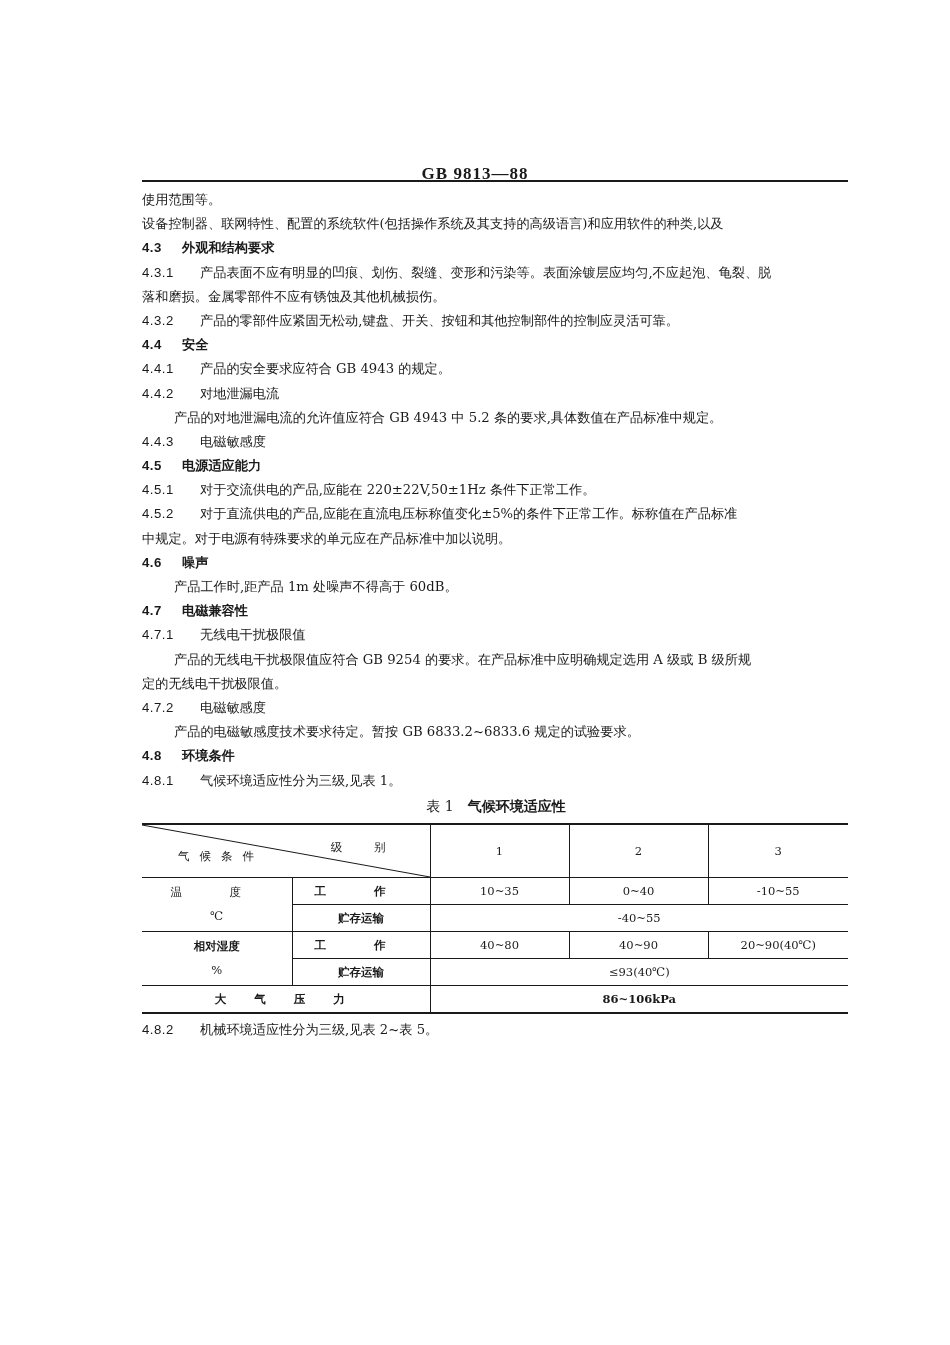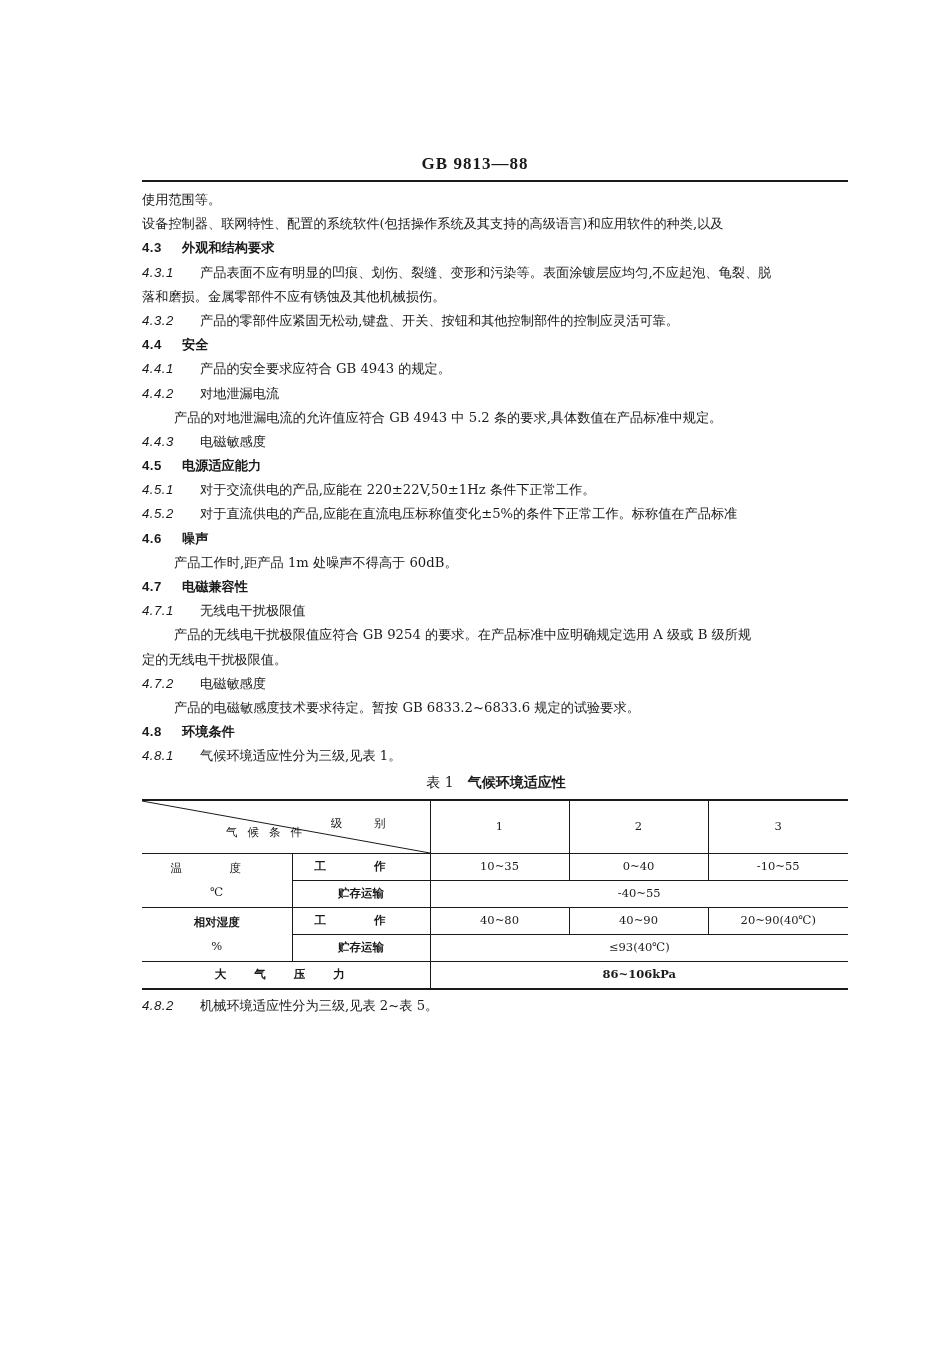--- a/index.html
+++ b/index.html
@@ -2,57 +2,57 @@
 <html><head>
   <meta charset="utf-8">
   <style>
     html, body { margin: 0; padding: 0; background: #ffffff; }
     body {
       width: 950px; height: 1345px; position: relative; overflow: hidden;
       font-family: "DejaVu Serif", "Liberation Serif", serif;
       color: #1a1a1a;
     }
     .page-header {
-      position: absolute; left: 0; width: 950px; top: 154px;
+      position: absolute; left: 0; width: 950px; top: 164px;
       text-align: center; font-family: "Liberation Serif", serif;
       font-weight: bold; font-size: 17px; letter-spacing: 1px;
     }
     .header-rule {
       position: absolute; left: 142px; top: 180px; width: 706px; height: 2px;
       background: #1a1a1a;
     }
     .body-text {
       position: absolute; left: 142px; top: 188px; width: 708px;
       font-size: 13.2px; line-height: 24.2px;
     }
     .line { white-space: nowrap; height: 24.2px; }
     .indent { padding-left: 32px; }
     .num { display: inline-block; min-width: 38px; font-family: "Liberation Sans", sans-serif; letter-spacing: 0.5px; }
     .num.sec { min-width: 40px; }
-    .num.sub { min-width: 58px; font-style: italic; }
+    .num.sub { min-width: 58px; }
     .bold { font-weight: bold; }
     .table-caption {
       text-align: center; font-size: 14px; height: 26px; line-height: 26px;
     }
     .table-caption .cap-num { margin-right: 14px; }
     table.climate {
       width: 706px; border-collapse: collapse; font-size: 11.5px;
       border-top: 2px solid #1a1a1a; border-bottom: 2px solid #1a1a1a;
       margin-top: 4px;
     }
     table.climate td {
       border: 1px solid #1a1a1a; text-align: center; padding: 0;
       height: 26px;
     }
     table.climate tr td:first-child { border-left: none; }
     table.climate tr td:last-child { border-right: none; }
     table.climate tr.head td { height: 52px; border-bottom: 1.5px solid #1a1a1a; }
     td.diag { position: relative; }
     td.diag svg { position: absolute; left: 0; top: 0; }
-    td.diag .tl { position: absolute; left: 36px; bottom: 8px; letter-spacing: 10px; margin-left: 48px; }
+    td.diag .tl { position: absolute; left: 36px; bottom: 8px; letter-spacing: 10px; }
     td.diag .tr { position: absolute; right: 44px; top: 10px; word-spacing: 28px; }
     .spaced { letter-spacing: 12px; }
     .spaced2 { letter-spacing: 22px; }
     .after-table { margin-top: 4px; }
   </style>
 </head>
 <body>
 
 <div class="page-header">GB 9813—88</div>
 <div class="header-rule"></div>
@@ -89,20 +89,21 @@
 
   <div class="line bold">
     <span class="num sec">4.5</span><span>电源适应能力</span>
   </div>
   <div class="line">
     <span class="num sub">4.5.1</span><span>对于交流供电的产品,应能在 220±22V,50±1Hz 条件下正常工作。</span>
   </div>
   <div class="line">
     <span class="num sub">4.5.2</span><span>对于直流供电的产品,应能在直流电压标称值变化±5%的条件下正常工作。标称值在产品标准</span>
   </div>
+  <div class="line">中规定。对于电源有特殊要求的单元应在产品标准中加以说明。</div>
 
   <div class="line bold">
     <span class="num sec">4.6</span><span>噪声</span>
   </div>
   <div class="line indent">产品工作时,距产品 1m 处噪声不得高于 60dB。</div>
 
   <div class="line bold">
     <span class="num sec">4.7</span><span>电磁兼容性</span>
   </div>
   <div class="line">

